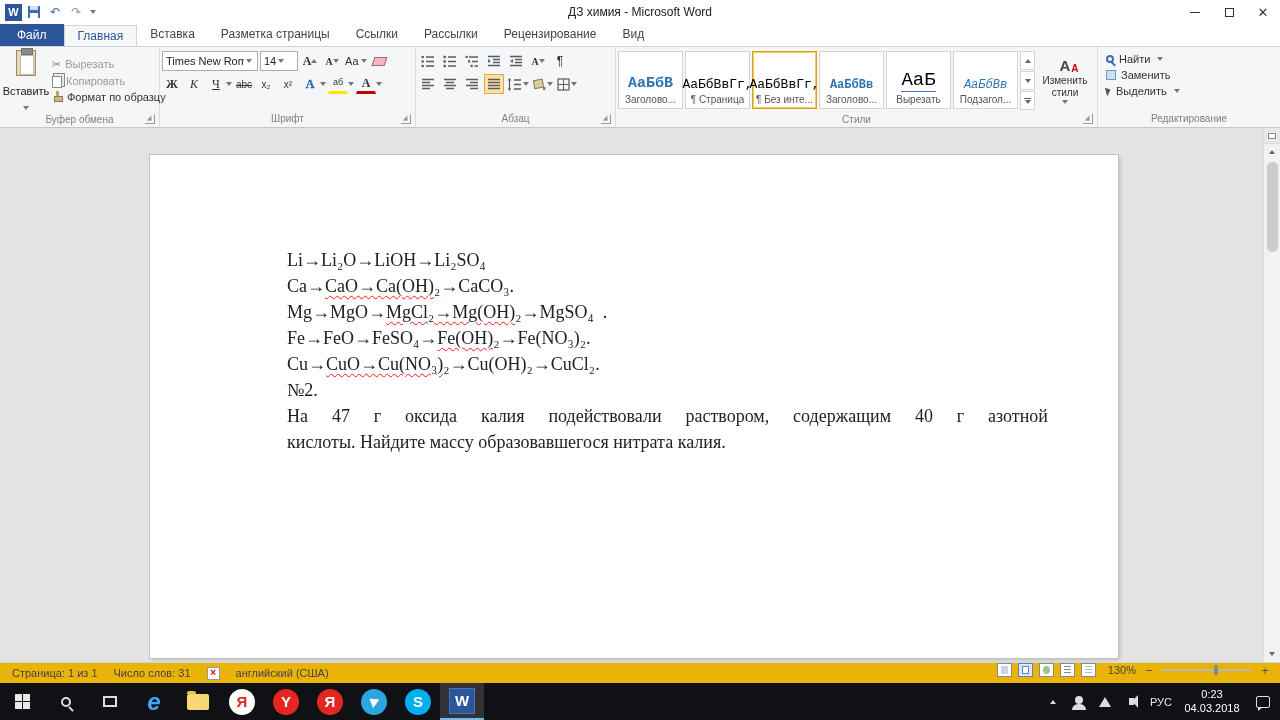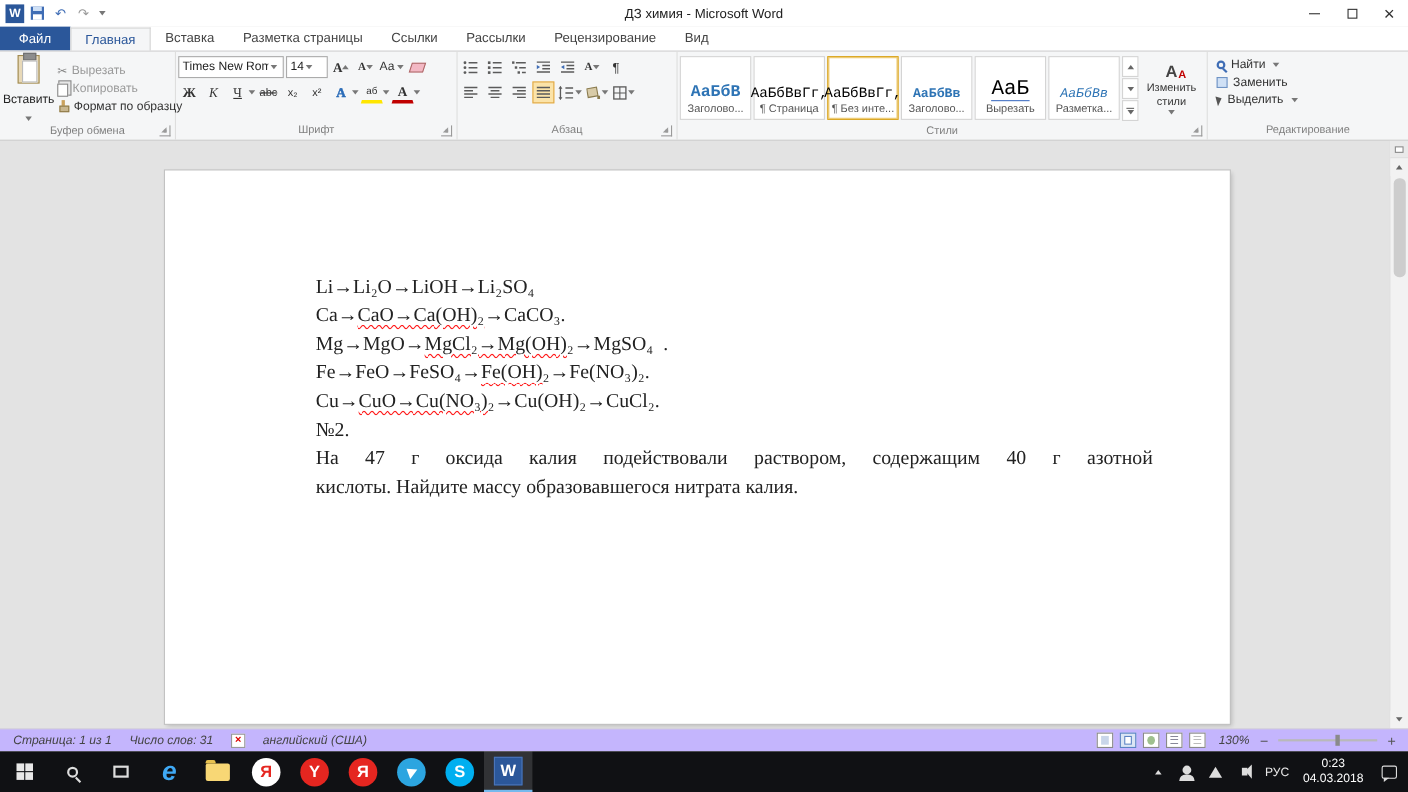--- a/index.html
+++ b/index.html
@@ -99,21 +99,21 @@
   .sp-err{text-decoration-line:underline;text-decoration-style:wavy;text-decoration-color:#ff1a1a;text-decoration-thickness:1px;text-underline-offset:3px;}
   .doc-par1{font-family:"Liberation Serif","DejaVu Serif",serif;font-size:18px;line-height:26px;text-align:justify;text-align-last:justify;}
   .doc-par2{font-family:"Liberation Serif","DejaVu Serif",serif;font-size:18px;line-height:26px;}
   .vscroll{position:absolute;right:0;top:0;bottom:0;width:17px;background:#f2f2f2;border-left:1px solid #dcdcdc;display:flex;flex-direction:column;align-items:center;}
   .vs-btn{width:17px;height:16px;display:flex;align-items:center;justify-content:center;background:#f2f2f2;}
   .vs-top{border-bottom:1px solid #dcdcdc;background:#e9e9e9;}
   .vs-thumb{width:11px;height:90px;background:#cdcdcd;border-radius:5px;margin-top:2px;}
   .vs-spacer{flex:1;}
 
   
-  .statusbar{height:21px;background:#c4b5fd;border-top:1px solid #d4d4d4;display:flex;align-items:center;font-size:11px;color:#444;flex:0 0 auto;padding:0 4px;font-style:italic;}
+  .statusbar{height:21px;background:#eab308;border-top:1px solid #d4d4d4;display:flex;align-items:flex-start;font-size:11px;color:#444;flex:0 0 auto;padding:0 4px;}
   .sb-item{padding:0 8px;display:flex;align-items:center;gap:5px;height:100%;}
   .spell-ic{width:13px;height:13px;background:#fff;border:1px solid #999;position:relative;display:flex;align-items:center;justify-content:center;color:#d00;font-weight:bold;font-size:10px;line-height:1;}
   .sb-right{margin-left:auto;display:flex;align-items:center;gap:6px;padding-right:4px;}
   .view-ic{width:15px;height:14px;border:1px solid #8a8a8a;background:#fff;display:flex;align-items:center;justify-content:center;}
   .view-ic.active{background:#dbe6f4;border-color:#5b83c4;}
   .view-inner{width:7px;height:8px;background:#aac;}
   .zoom-minus,.zoom-plus{width:14px;height:14px;display:flex;align-items:center;justify-content:center;color:#555;font-size:13px;}
   .zoom-slider{width:90px;height:2px;background:#b9b9b9;position:relative;}
   .zoom-thumb{position:absolute;left:58%;top:-4px;width:4px;height:10px;background:#8a8a8a;}
 
@@ -384,21 +384,21 @@
           <div class="style-item">
             <span class="sprev p-h2">АаБбВв</span>
             <span class="sname">Заголово...</span>
           </div>
           <div class="style-item">
             <span class="sprev p-title">АаБ</span>
             <span class="sname">Вырезать</span>
           </div>
           <div class="style-item">
             <span class="sprev p-sub">АаБбВв</span>
-            <span class="sname">Разметка...</span>
+            <span class="sname">Подзагол...</span>
           </div>
           <div class="gal-scroll">
             <span class="gal-sb">
                 <span class="tri-u"></span>
               </span>
             <span class="gal-sb">
                 <span class="tri-d"></span>
               </span>
             <span class="gal-sb" style="flex-direction:column;gap:1px;">
                 <span style="width:7px;height:1px;background:#666;"></span>

